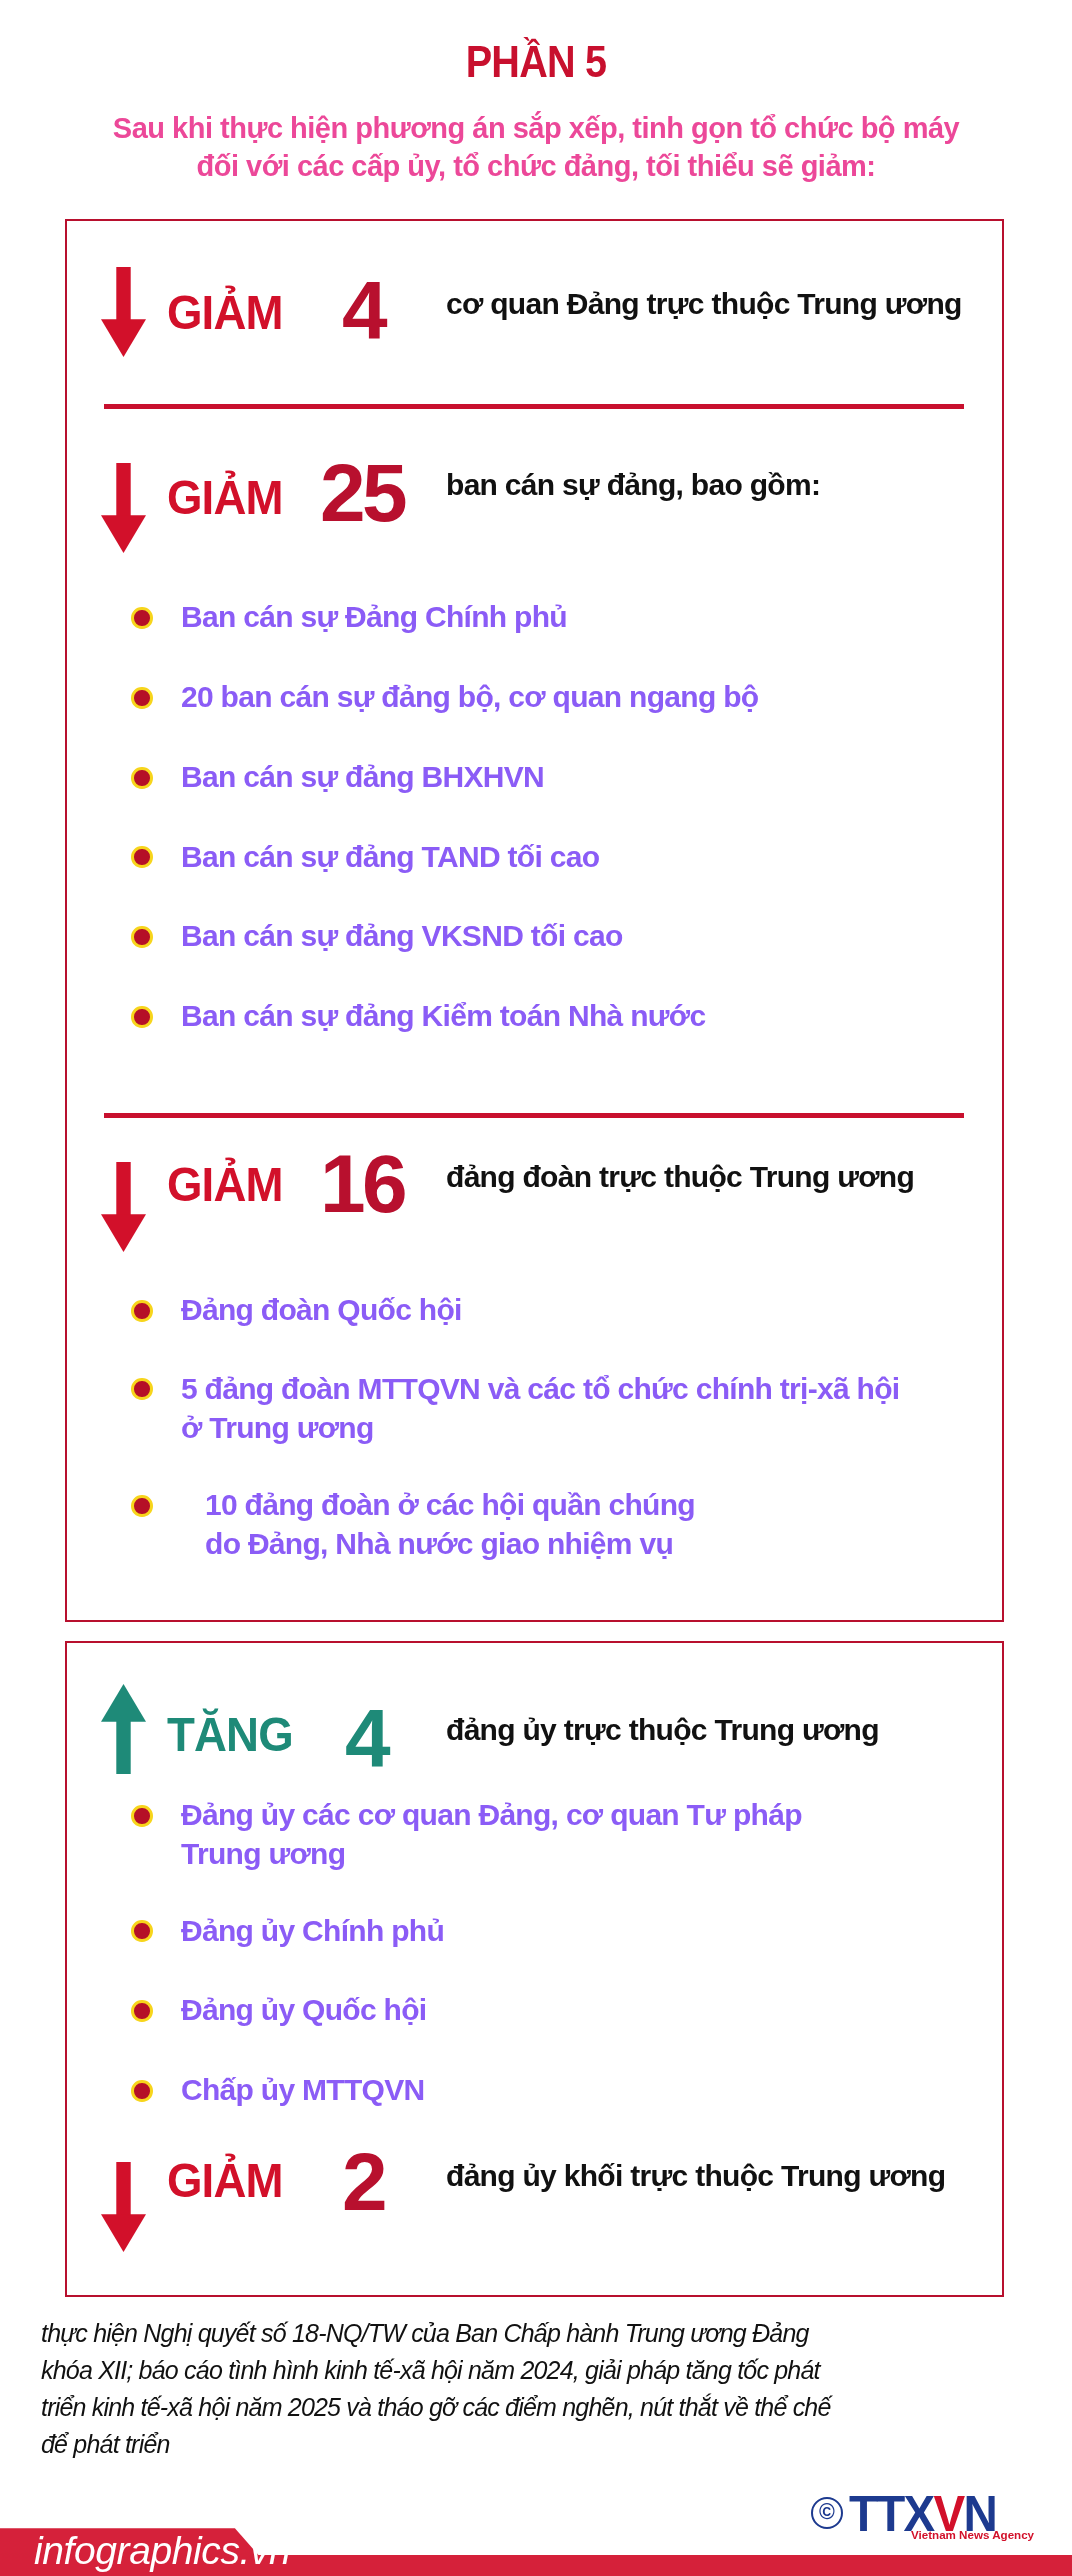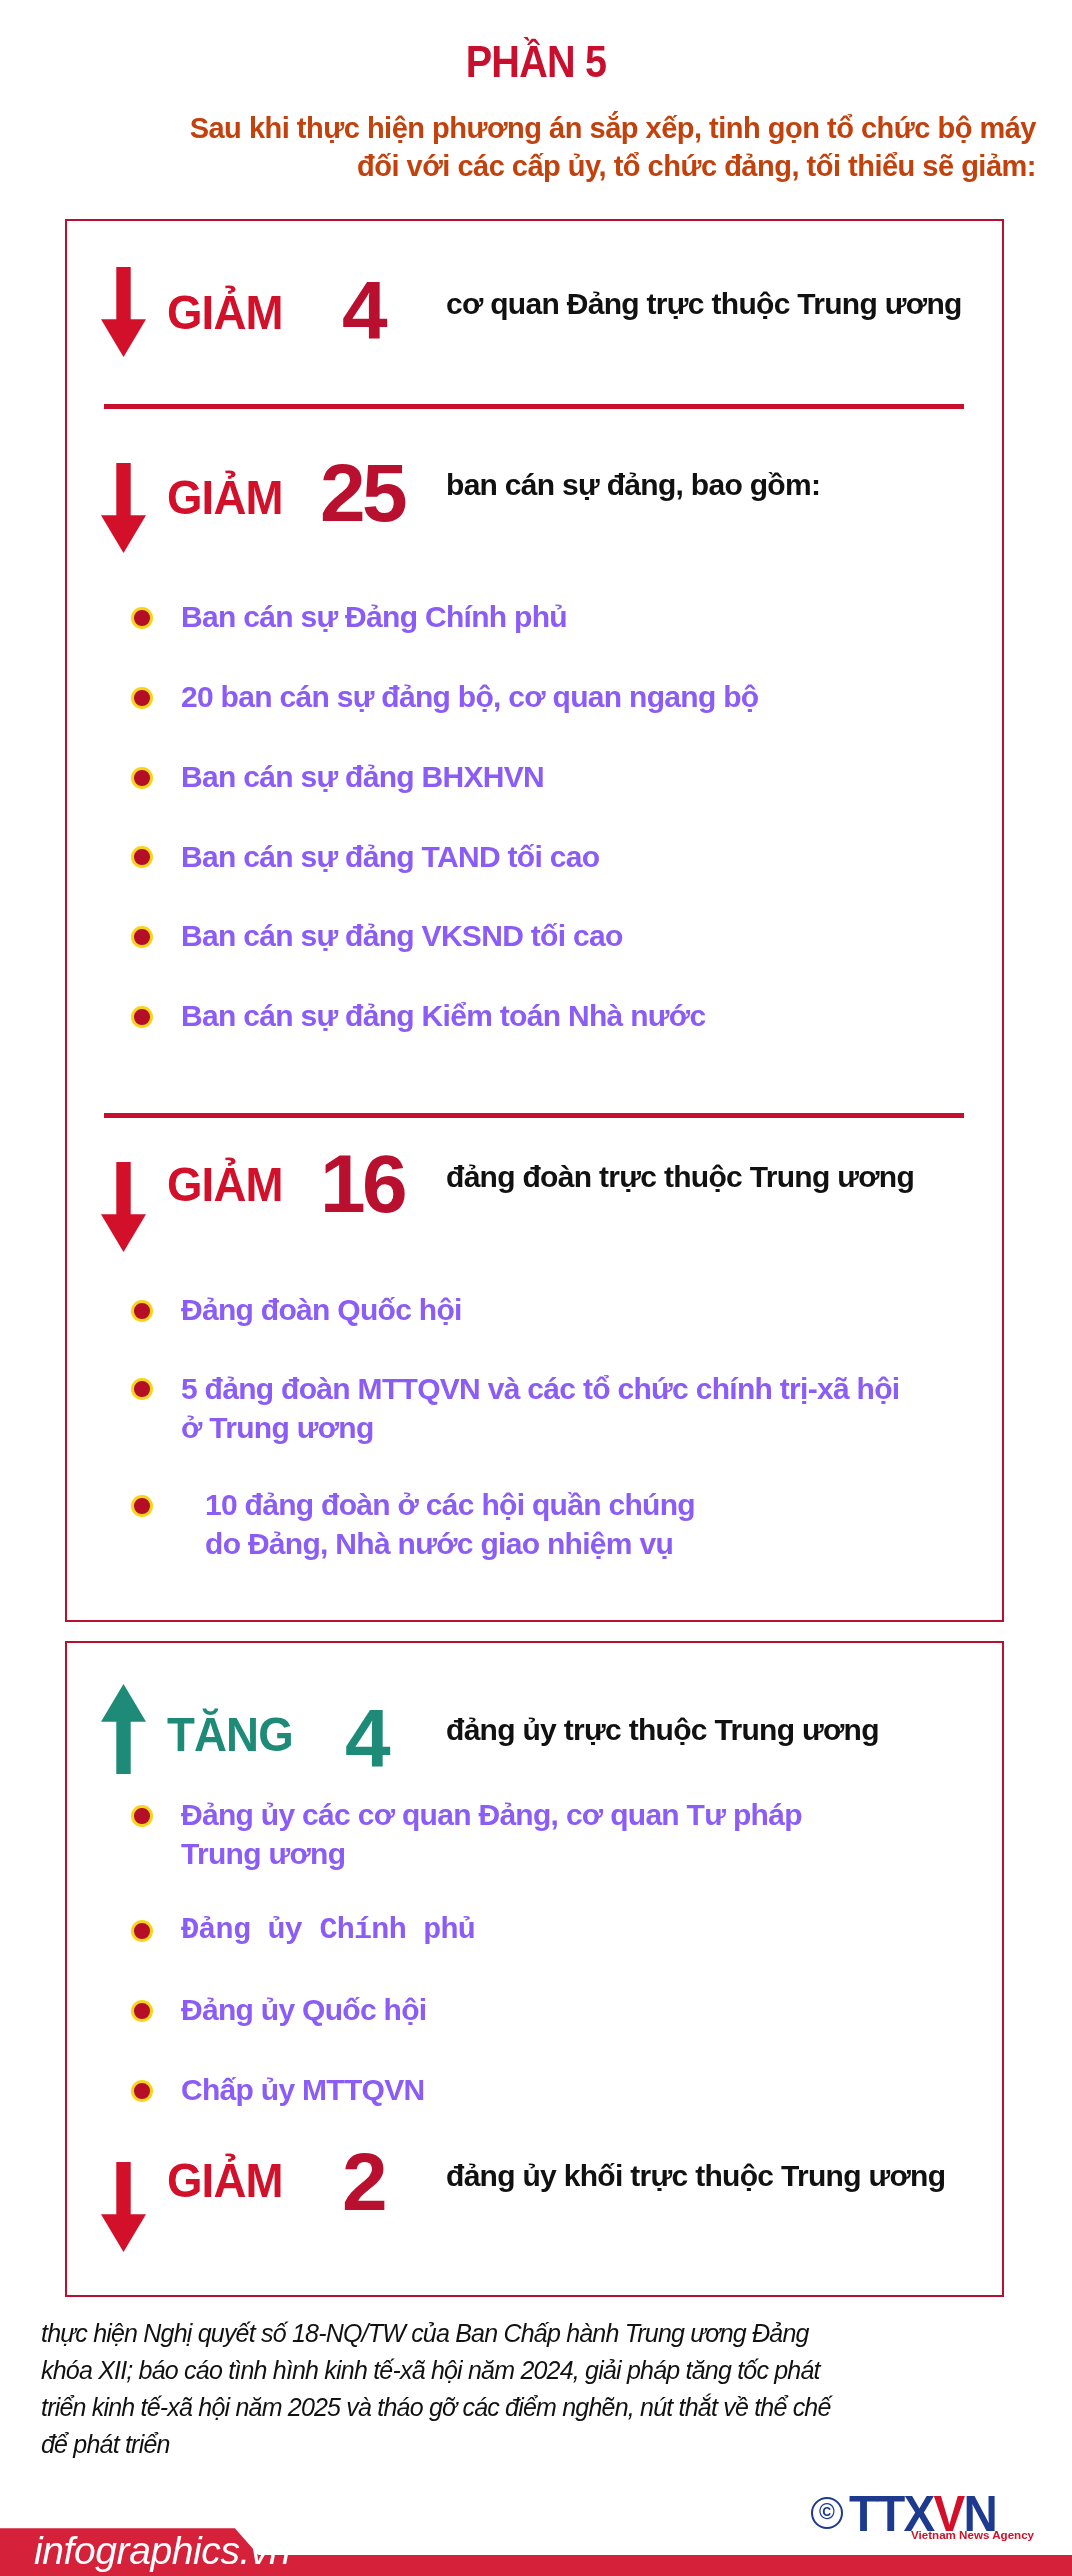--- a/index.html
+++ b/index.html
@@ -5,22 +5,22 @@
   * { margin: 0; padding: 0; box-sizing: border-box; }
   html, body { width: 1072px; height: 2576px; background: #ffffff; overflow: hidden; }
   body { position: relative; font-family: "Liberation Sans", "DejaVu Sans", sans-serif; color: #111; }
 
   .title {
     position: absolute; left: 0; top: 36px; width: 1072px; text-align: center;
     font-family: "Liberation Sans", sans-serif; font-weight: bold; font-size: 45px;
     color: #c8102e; letter-spacing: -0.9px; transform: scaleX(0.88);
   }
   .subtitle {
-    position: absolute; left: 36px; top: 109px; width: 1000px; text-align: right;
-    font-weight: bold; font-size: 29px; line-height: 38px; color: #c2410c;
+    position: absolute; left: 36px; top: 109px; width: 1000px; text-align: center;
+    font-weight: bold; font-size: 29px; line-height: 38px; color: #ec4899;
     letter-spacing: -0.5px;
   }
 
   .box {
     position: absolute; left: 65px; width: 939px;
     border: 2.7px solid #b8102e; background: #fff;
   }
   .box1 { top: 219px; height: 1403px; }
   .box2 { top: 1641px; height: 656px; }
 
@@ -168,21 +168,21 @@
 <div class="verb up" style="left:167px; top:1707px;">TĂNG</div>
 <div class="num up" style="left:345px; top:1697px;">4</div>
 <div class="desc" style="top:1713px;">đảng ủy trực thuộc Trung ương</div>
 
 <div class="bullet" style="top:1805px;"></div>
 <div class="item" style="top:1795px;">
   <div>Đảng ủy các cơ quan Đảng, cơ quan Tư pháp</div>
   <div>Trung ương</div>
 </div>
 <div class="bullet" style="top:1920px;"></div>
-<div class="item" style="top:1911px;font-family:Liberation Mono, monospace;">Đảng ủy Chính phủ</div>
+<div class="item" style="top:1911px;">Đảng ủy Chính phủ</div>
 <div class="bullet" style="top:2000px;"></div>
 <div class="item" style="top:1990px;">Đảng ủy Quốc hội</div>
 <div class="bullet" style="top:2080px;"></div>
 <div class="item" style="top:2070px;">Chấp ủy MTTQVN</div>
 
 <div class="arrow" style="left:101px; top:2162px;">
   <svg width="45" height="90" viewBox="0 0 50 100">
       <rect x="17" y="0" width="16" height="60" fill="#d2102a"></rect>
       <polygon points="0,58 50,58 25,100" fill="#d2102a"></polygon>
     </svg>

